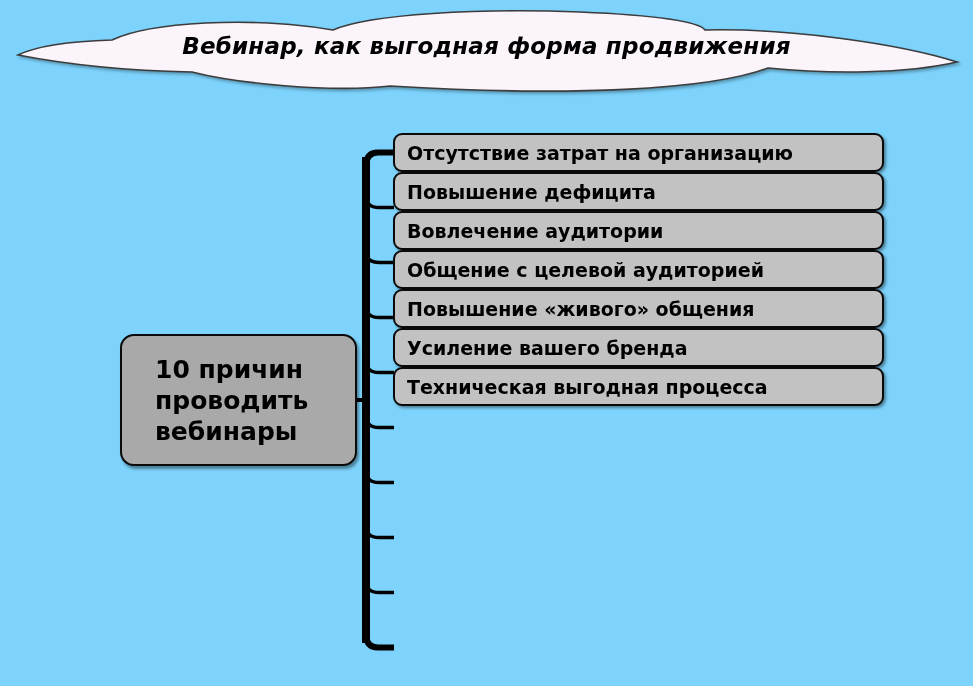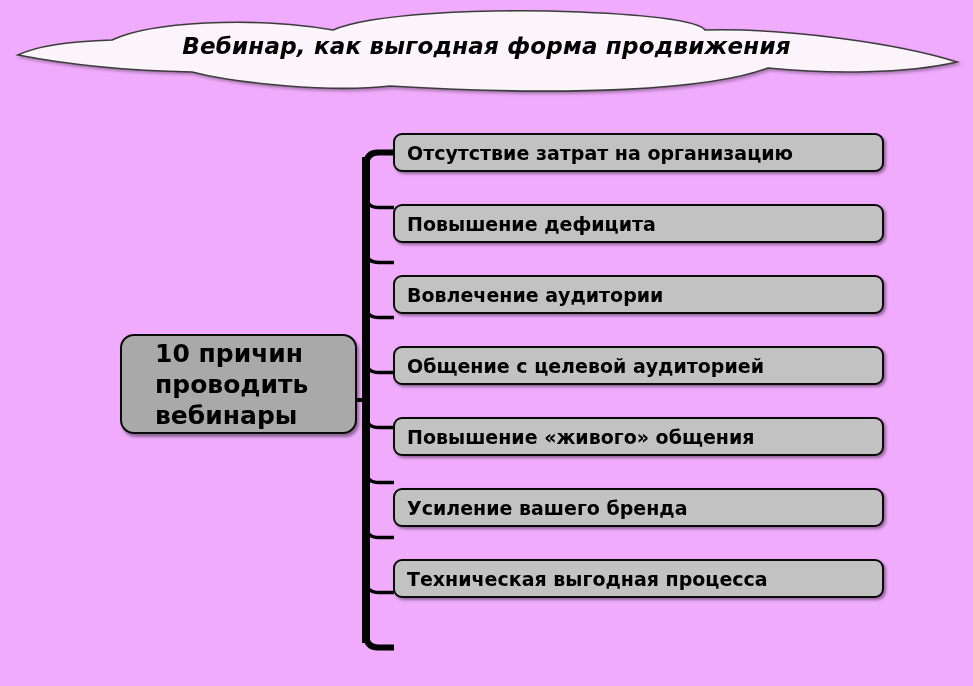--- a/index.html
+++ b/index.html
@@ -4,21 +4,21 @@
 <style>
   html, body {
     margin: 0;
     padding: 0;
     background: #ffffff;
   }
   .canvas {
     position: relative;
     width: 973px;
     height: 686px;
-    background: #f0abfc;
+    background: #7dd3fc;
     font-family: "DejaVu Sans", "Liberation Sans", sans-serif;
     overflow: hidden;
   }
   * { box-sizing: border-box; }
 
   
   .cloud-svg {
     position: absolute;
     left: 0;
     top: 0;
@@ -57,21 +57,21 @@
     fill: none;
     stroke: #000000;
   }
 
   
   .root-box {
     position: absolute;
     left: 120px;
     top: 334px;
     width: 237px;
-    height: 100px;
+    height: 132px;
     background: #a9a9a9;
     border: 2px solid #0a0a0a;
     border-radius: 14px;
     box-shadow: 2px 3px 3px rgba(0,0,0,0.40);
     display: flex;
     align-items: center;
     padding-left: 33px;
     padding-right: 8px;
   }
   .root-label {
@@ -82,21 +82,21 @@
   }
 
   
   .branches {
     position: absolute;
     left: 393px;
     top: 133px;
     width: 491px;
     display: flex;
     flex-direction: column;
-    gap: 32px;
+    gap: 0;
   }
   .branch-box {
     height: 39px;
     width: 491px;
     background: #c2c2c2;
     border: 2px solid #0a0a0a;
     border-radius: 9px;
     box-shadow: 2px 2px 3px rgba(0,0,0,0.40);
     display: flex;
     align-items: center;

